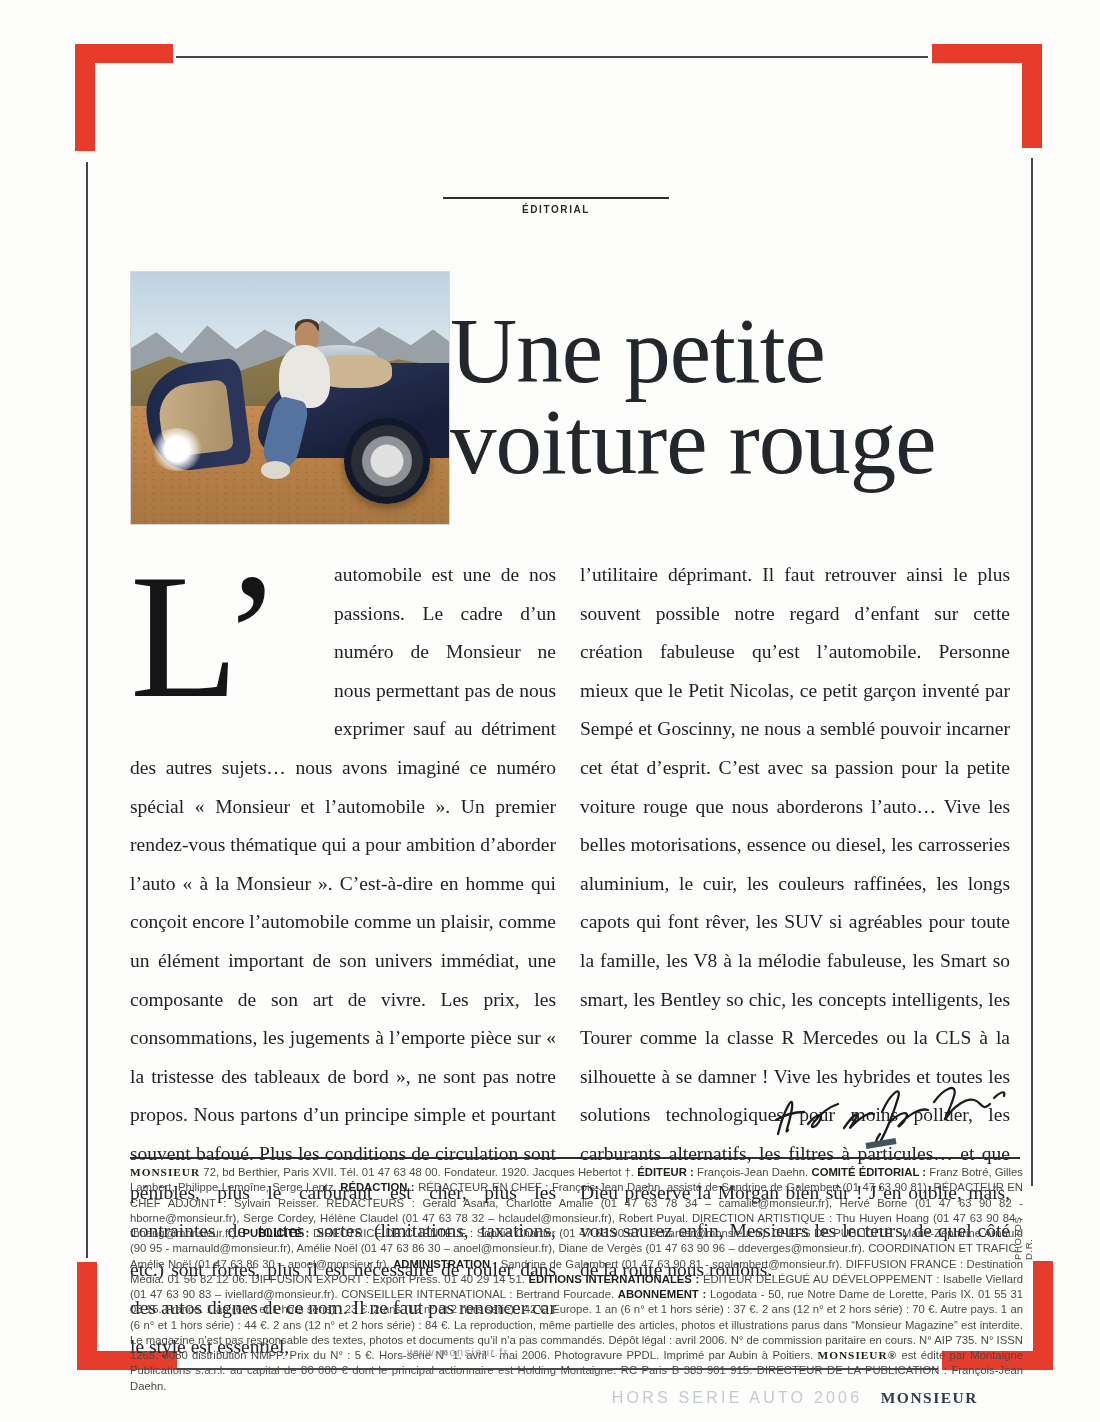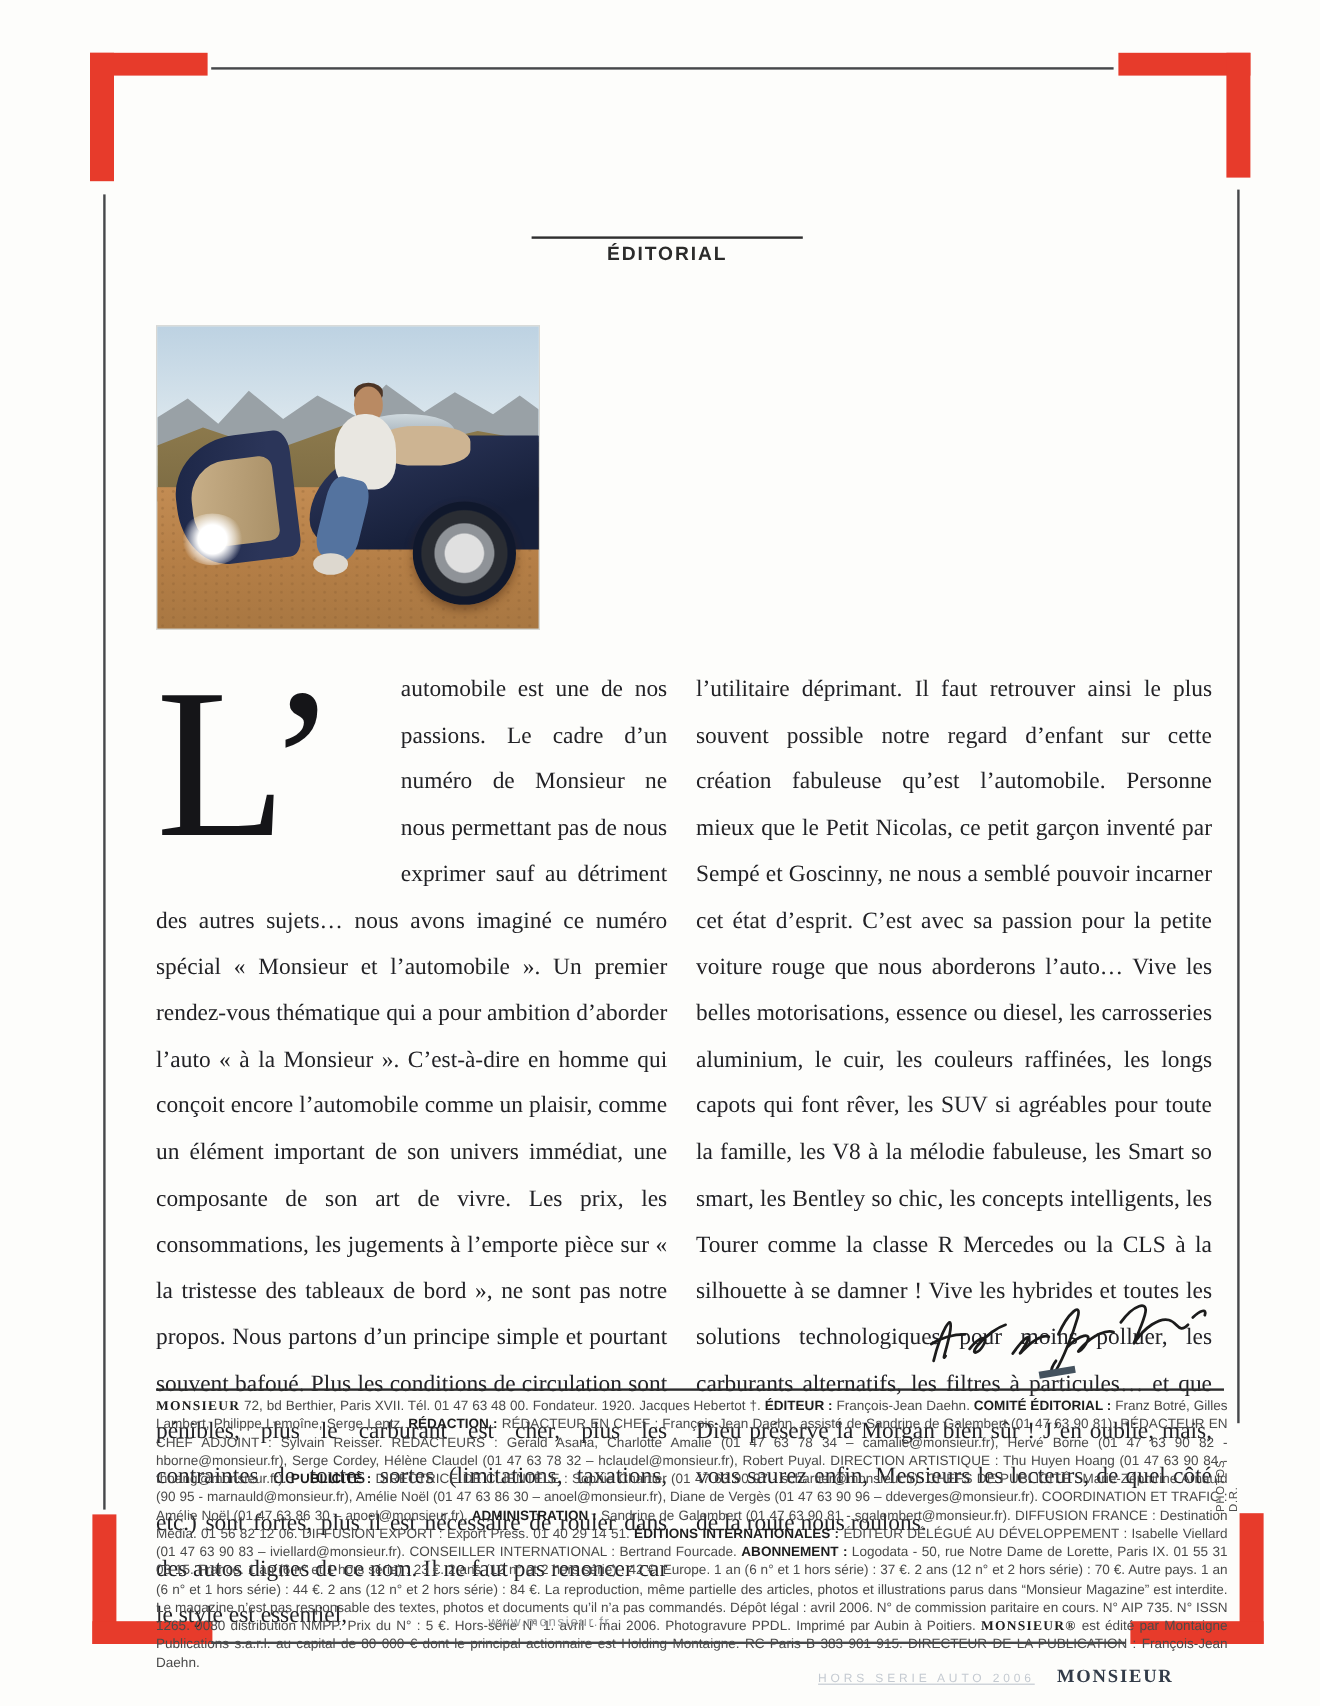--- a/index.html
+++ b/index.html
@@ -7,21 +7,21 @@
         font-family:"Liberation Serif",serif;color:#26262a;overflow:hidden;}
   .abs{position:absolute;}
   
   .red{background:#e73b2b;}
   .frameline{background:#46484a;}
   
   .page-number{left:440px;top:18px;width:232px;text-align:center;
       font-size:188px;line-height:178px;color:#35393d;letter-spacing:2px;}
   .folio-rule{left:443px;top:197px;width:226px;height:2px;background:#2f2f2f;}
   .section-label{left:440px;top:204px;width:232px;text-align:center;
-      font-family:"Liberation Sans",sans-serif;font-weight:bold;font-size:16px;
+      font-family:"Liberation Sans",sans-serif;font-weight:bold;font-size:10px;
       letter-spacing:1.6px;color:#2b2b2b;}
   
   .photo{left:130px;top:271px;width:318px;height:252px;overflow:hidden;
       border:1px solid #d8d8d4;background:#d8e4ea;}
   .photo .abs{position:absolute;}
   .ph-sky{left:0;top:0;right:0;height:46%;background:linear-gradient(#bdd2e2,#dde8ee 75%,#e7ebe7);}
   .ph-mountains{left:0;right:0;top:14%;height:26%;background:#99a1a6;
       clip-path:polygon(0 100%,0 62%,8% 38%,16% 70%,24% 28%,33% 64%,42% 34%,52% 60%,60% 20%,70% 55%,78% 30%,88% 58%,95% 34%,100% 52%,100% 100%);}
   .ph-hill{left:0;right:0;top:28%;height:30%;background:linear-gradient(#8f7c4e,#7c6b43);
       clip-path:polygon(0 100%,0 38%,12% 18%,30% 44%,50% 14%,68% 38%,84% 22%,100% 34%,100% 100%);}
@@ -65,21 +65,21 @@
   
   .mh-rule{left:130px;top:1157px;width:890px;height:2.4px;background:#2e2e2e;}
   .masthead{left:130px;top:1165px;width:893px;text-align:justify;
       font-family:"Liberation Sans",sans-serif;font-size:11.3px;line-height:15.25px;color:#4a4a4a;}
   .mh-bold{font-weight:bold;color:#1d1d1d;}
   .mh-brand{font-family:"Liberation Serif",serif;letter-spacing:1px;}
   .website{left:0;top:1346px;width:916px;text-align:center;
       font-family:"Liberation Sans",sans-serif;font-size:11px;letter-spacing:1.4px;color:#95999d;}
   
   .footer-right{right:122px;top:1389px;font-family:"Liberation Sans",sans-serif;white-space:nowrap;}
-  .issue-label{font-size:10px;letter-spacing:3.2px;color:#c4cad1;text-decoration:underline;}
+  .issue-label{font-size:16px;letter-spacing:3.2px;color:#c4cad1;}
   .footer-brand{font-family:"Liberation Serif",serif;font-weight:bold;font-size:15.5px;
       letter-spacing:1.5px;color:#333c49;margin-left:14px;}
   .photo-credit{left:1012px;top:1196px;height:64px;writing-mode:vertical-rl;transform:rotate(180deg);
       font-family:"Liberation Sans",sans-serif;font-size:9.5px;letter-spacing:.6px;color:#4c4c4c;}
 </style>
 </head>
 <body>
 
 <div class="page">
 
@@ -111,20 +111,24 @@
     <div class="abs ph-door"></div>
     <div class="abs ph-doorpanel"></div>
     <div class="abs ph-glare"></div>
     <div class="abs ph-hair"></div>
     <div class="abs ph-head"></div>
     <div class="abs ph-shirt"></div>
     <div class="abs ph-legs"></div>
     <div class="abs ph-shoe"></div>
   </div>
 
+  <div class="abs headline">
+    <div>Une petite</div>
+    <div>voiture rouge</div>
+  </div>
 
   <div class="abs col col1">
     <span class="dropcap">L’</span><span>automobile est une de nos passions. Le cadre d’un numéro de Monsieur ne nous permettant pas de nous exprimer sauf au détriment des autres sujets… nous avons imaginé ce numéro spécial « Monsieur et l’automobile ». Un premier rendez-vous thématique qui a pour ambition d’aborder l’auto « à la Monsieur ». C’est-à-dire en homme qui conçoit encore l’automobile comme un plaisir, comme un élément important de son univers immédiat, une composante de son art de vivre. Les prix, les consommations, les jugements à l’emporte pièce sur « la tristesse des tableaux de bord », ne sont pas notre propos. Nous partons d’un principe simple et pourtant souvent bafoué. Plus les conditions de circulation sont pénibles, plus le carburant est cher, plus les contraintes de toutes sortes (limitations, taxations, etc.) sont fortes, plus il est nécessaire de rouler dans des autos dignes de ce nom. Il ne faut pas renoncer car le style est essentiel,</span>
   </div>
   <div class="abs col col2">
     <span>l’utilitaire déprimant. Il faut retrouver ainsi le plus souvent possible notre regard d’enfant sur cette création fabuleuse qu’est l’automobile. Personne mieux que le Petit Nicolas, ce petit garçon inventé par Sempé et Goscinny, ne nous a semblé pouvoir incarner cet état d’esprit. C’est avec sa passion pour la petite voiture rouge que nous aborderons l’auto… Vive les belles motorisations, essence ou diesel, les carrosseries aluminium, le cuir, les couleurs raffinées, les longs capots qui font rêver, les SUV si agréables pour toute la famille, les V8 à la mélodie fabuleuse, les Smart so smart, les Bentley so chic, les concepts intelligents, les Tourer comme la classe R Mercedes ou la CLS à la silhouette à se damner ! Vive les hybrides et toutes les solutions technologiques pour moins polluer, les carburants alternatifs, les filtres à particules… et que Dieu préserve la Morgan bien sûr ! J’en oublie, mais, vous saurez enfin, Messieurs les lecteurs, de quel côté de la route nous roulons.</span>
   </div>
 
   <svg class="abs signature" width="248" height="84" viewBox="0 0 248 84" aria-label="signature">
     <g fill="none" stroke="#1c1c1c" stroke-width="2.3" stroke-linecap="round">

